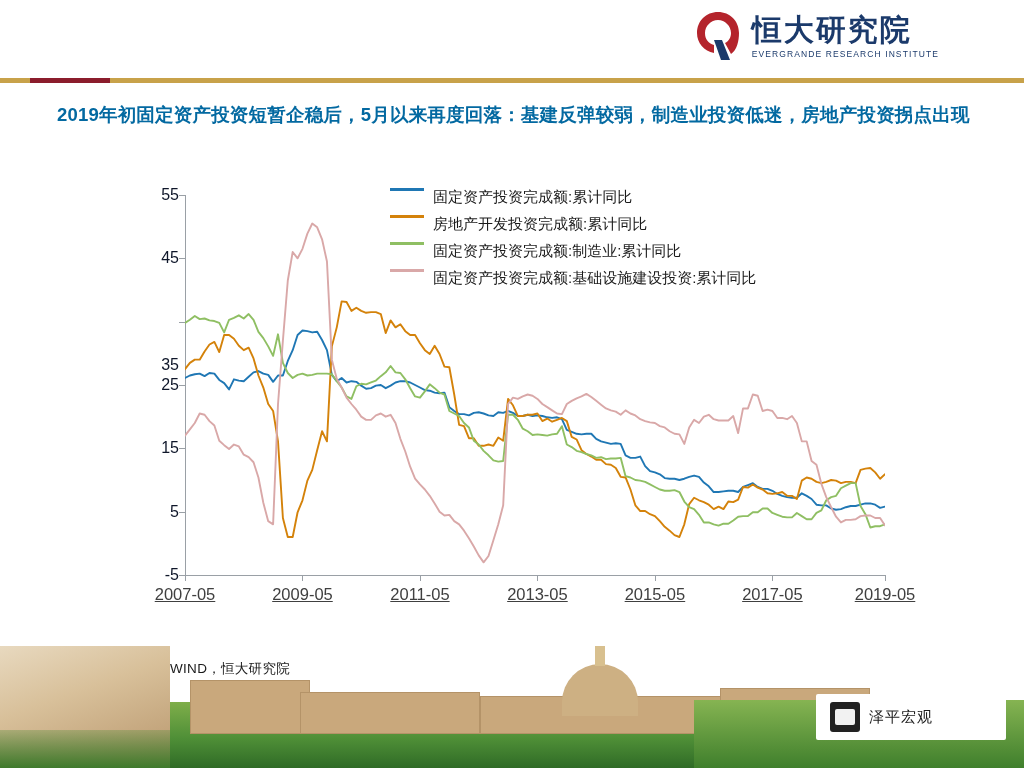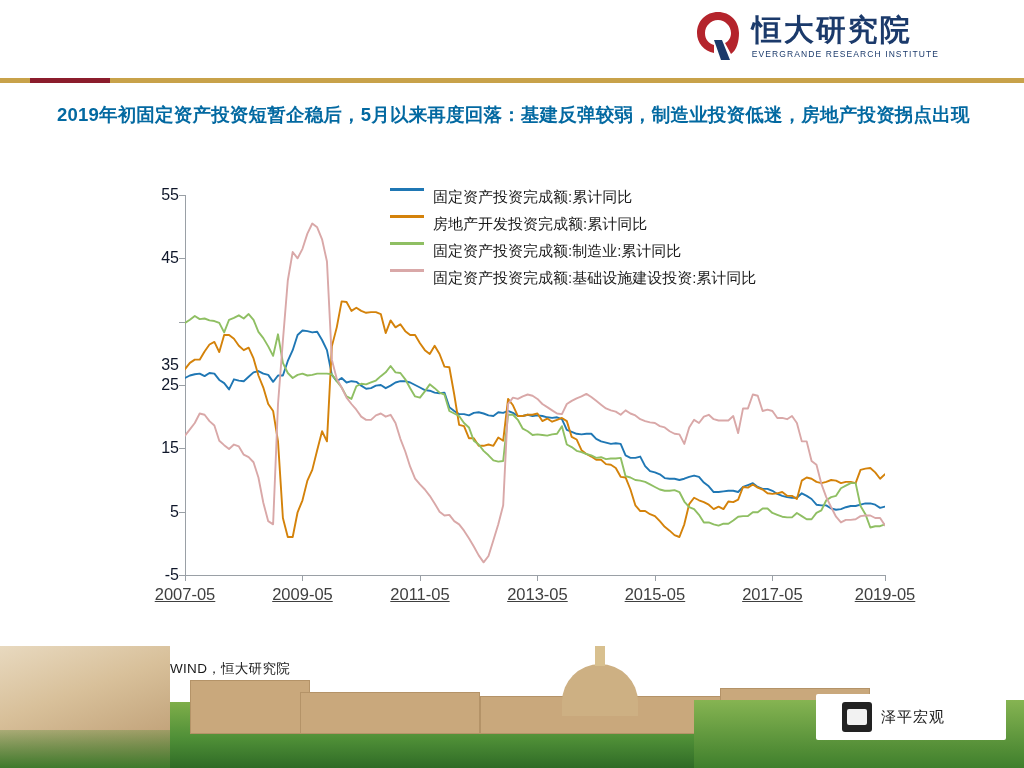--- a/index.html
+++ b/index.html
@@ -114,21 +114,21 @@
   }
   .band-right-glow {
     position:absolute; right:0; bottom:0; width:330px; height:68px;
     background:linear-gradient(180deg,#86b452 0%, #3f7f2c 100%);
   }
 
   
   .badge {
     position:absolute; right:18px; bottom:28px;
     width:190px; height:46px; background:#ffffff;
-    display:flex; align-items:center; gap:9px; padding:0 26px;
+    display:flex; align-items:center; gap:9px; padding:0 14px;
     border-radius:2px;
   }
   .badge-avatar {
     width:30px; height:30px; border-radius:3px;
     background:#222; position:relative; flex:0 0 auto;
   }
   .badge-avatar:before {
     content:""; position:absolute; left:5px; top:7px; width:20px; height:16px;
     background:#f2f2f2; border-radius:2px;
   }

